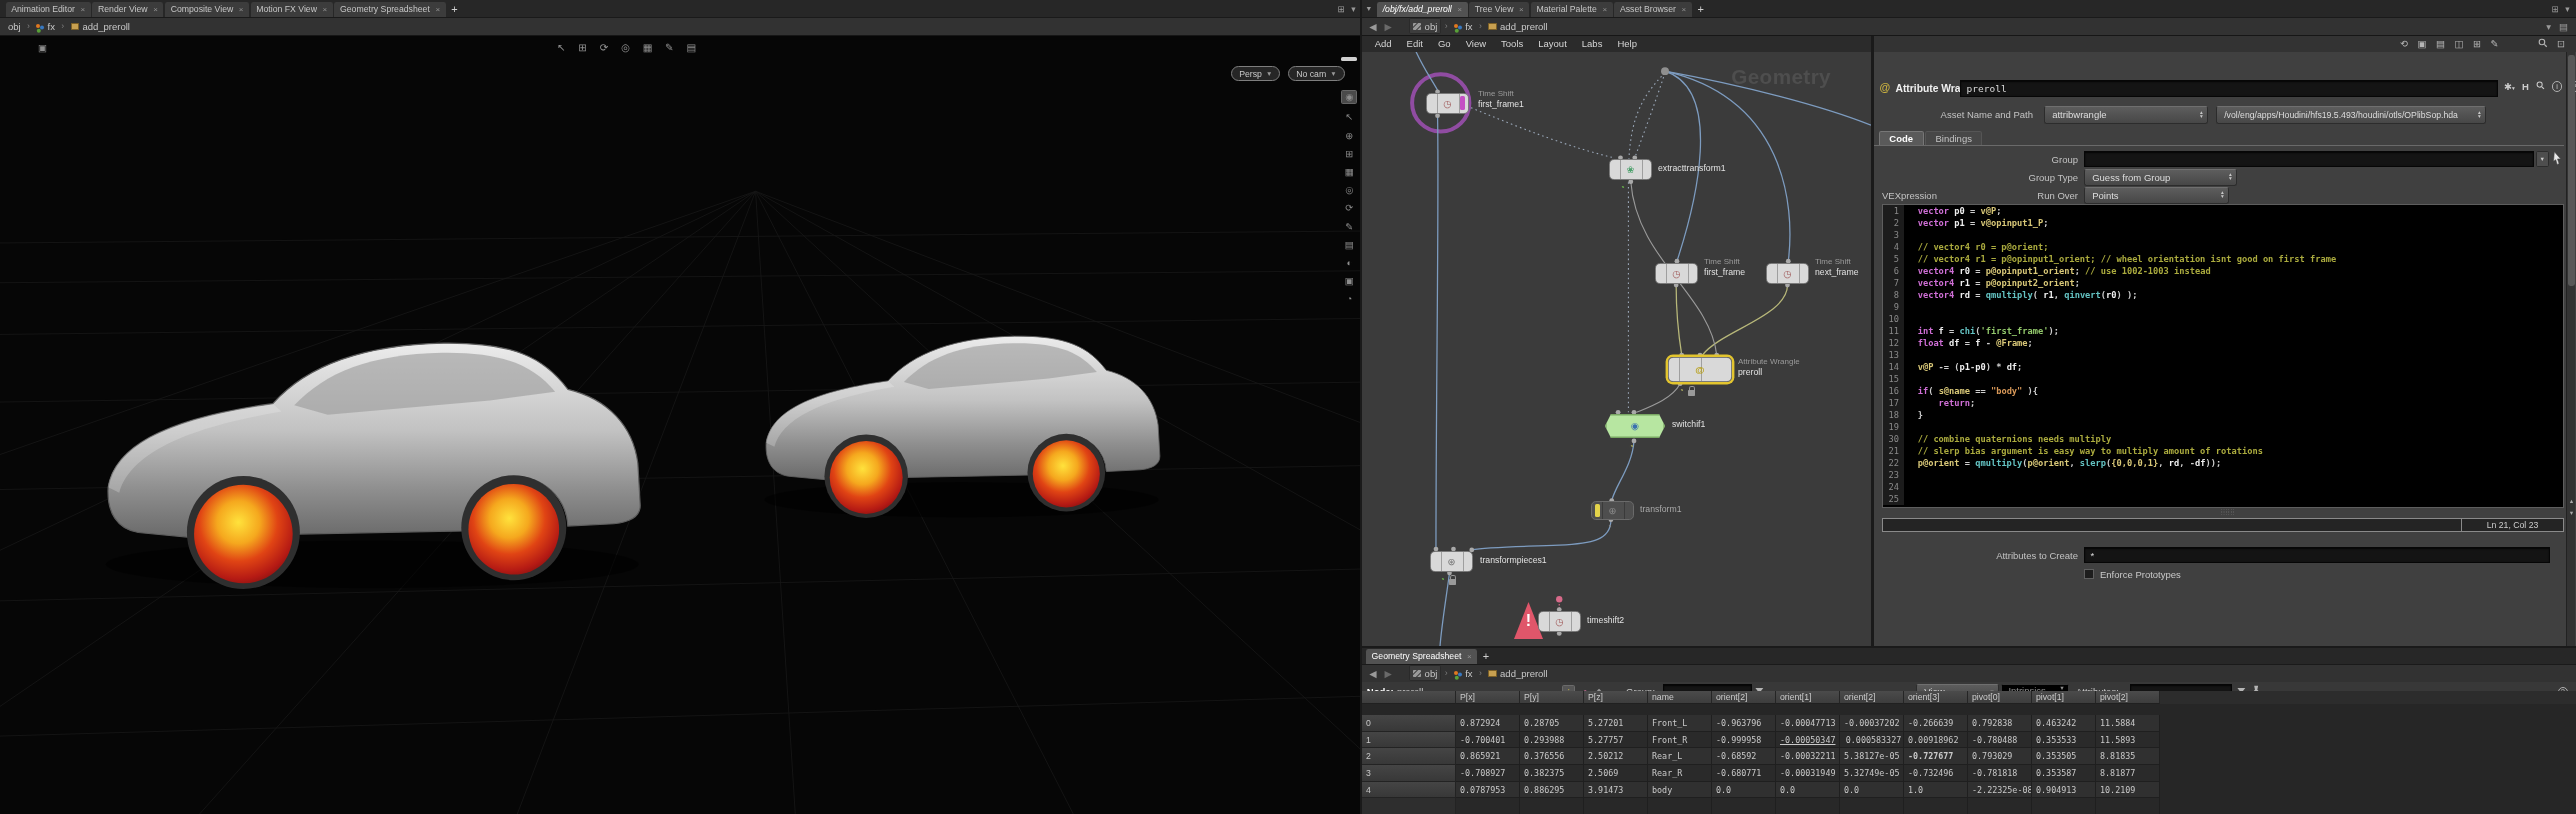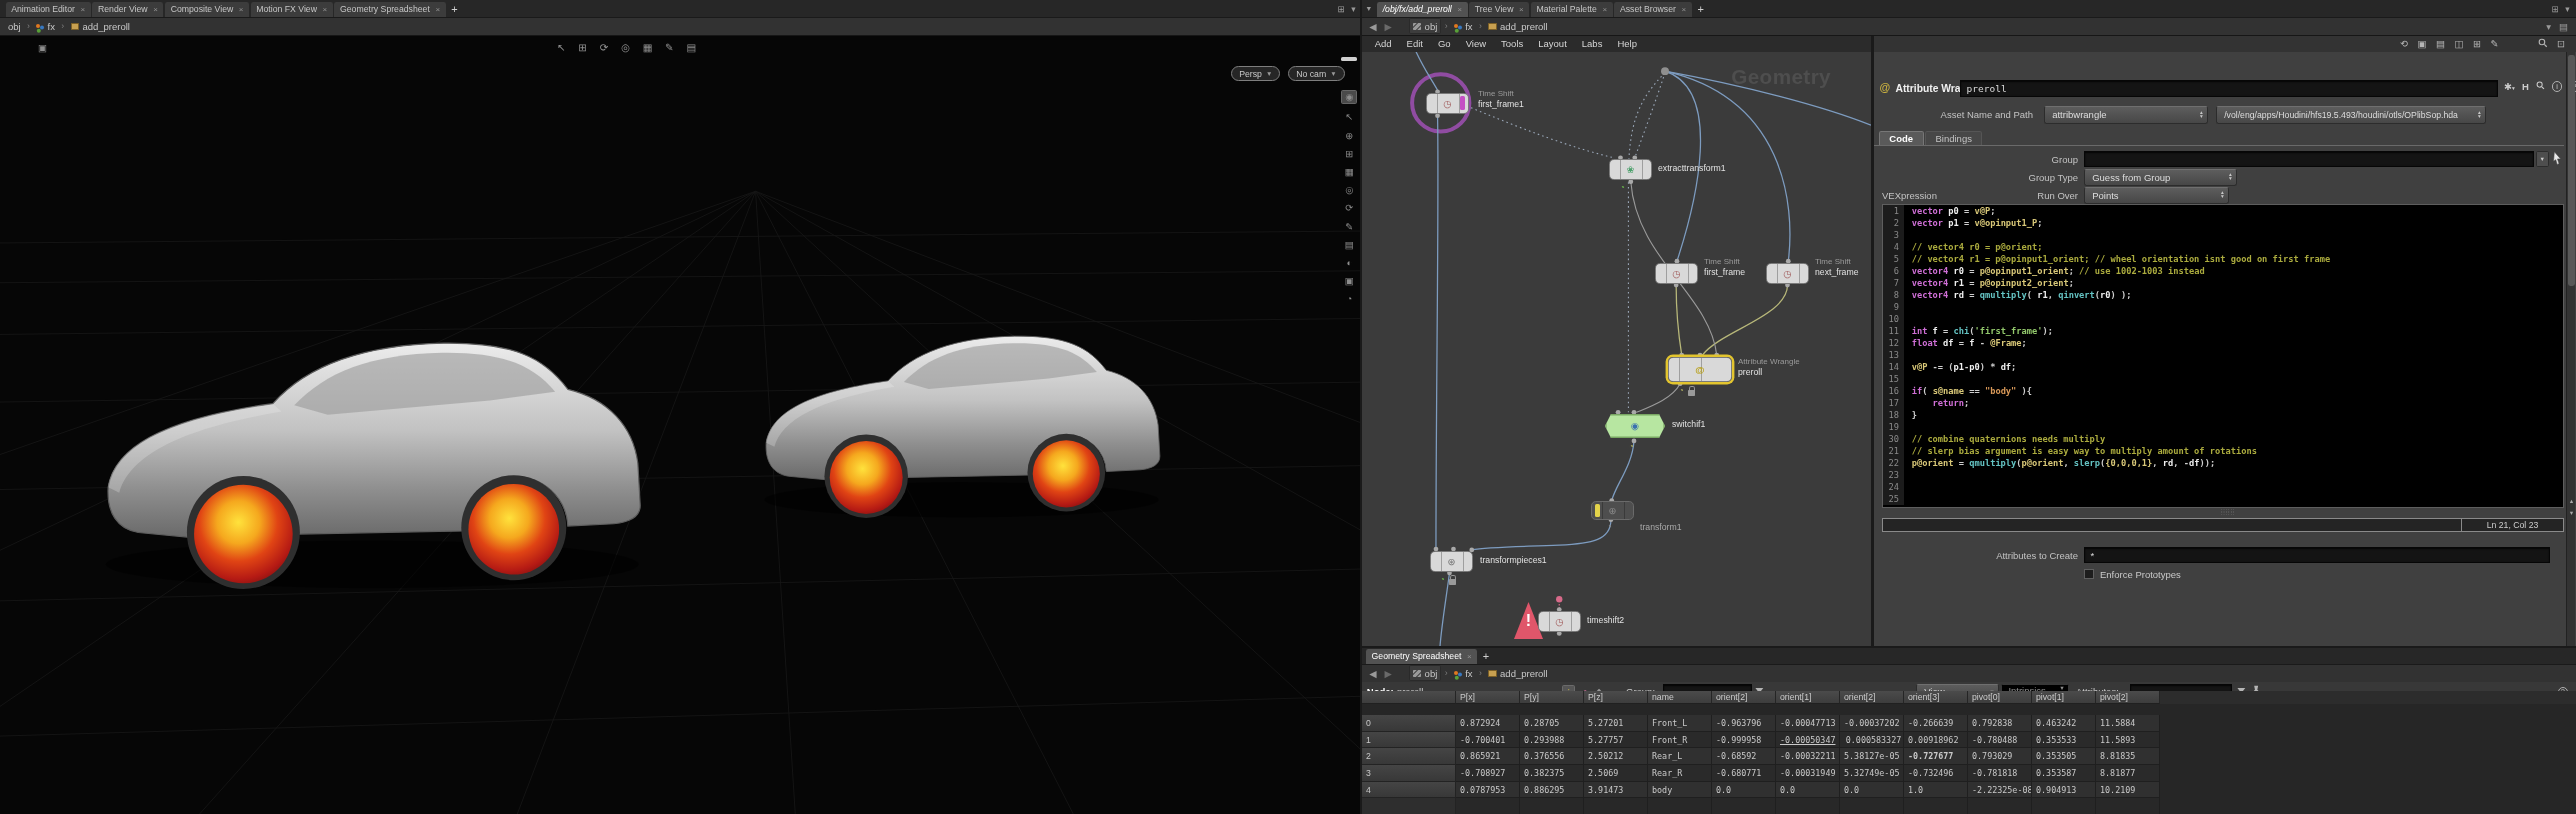--- a/index.html
+++ b/index.html
@@ -45,21 +45,21 @@
     background:linear-gradient(90deg,#d9d9d9 0 5.6px,#9f9f9f 5.6px 6.4px,#d9d9d9 6.4px 10.3px,#9f9f9f 10.3px 11px,#d9d9d9 11px 32px,#9f9f9f 32px 33px,#d9d9d9 33px 37px,#9f9f9f 37px 37px,#d9d9d9 37px 100%);
     display:flex; align-items:center; justify-content:center; }
   .node .nicon { font-size:9.5px; line-height:1; }
   .nflag { position:absolute; top:2.4px; bottom:2.4px; width:4.8px; border-radius:1.6px; }
   .node.selected-yellow { box-shadow:0 0 0 2.4px #e3c52f; }
   .node.dark { background:linear-gradient(90deg,#4e4e4e 0 5.6px,#3a3a3a 5.6px 6.4px,#4e4e4e 6.4px 10.3px,#3a3a3a 10.3px 11px,#4e4e4e 11px 32px,#3a3a3a 32px 33px,#4e4e4e 33px 37px,#3a3a3a 37px 37px,#4e4e4e 37px 100%); border-color:#6a6a6a; }
   .node.hex { clip-path:polygon(10% 0,90% 0,100% 50%,90% 100%,10% 100%,0 50%); border:none; background:#b7e6a1; width:60px; height:24px; box-shadow:inset 0 0 0 1.6px #79a763; }
   .nlabel { position:absolute; line-height:10.3px; white-space:nowrap; }
   .nlabel .ntype { color:#9a9a9a; font-size:8px; display:block; }
   .nlabel .nname { color:#e2e2e2; font-size:8.7px; display:block; }
-  .nlabel .nname.dim { color:#a9a9a9;margin-top:18px; }
+  .nlabel .nname.dim { color:#a9a9a9; }
   .badges { position:absolute; display:flex; gap:4px; align-items:center; }
   .clockb { font-size:8px; line-height:1; }
   .lockb { position:relative; width:7.2px; height:5.6px; background:#9a9a9a; border-radius:0.8px; display:inline-block; margin-top:3.2px; }
   .lockb::before { content:""; position:absolute; top:-4px; left:0.8px; width:4px; height:4px;
     border:1.2px solid #9a9a9a; border-bottom:none; border-radius:2.4px 2.4px 0 0; }
   .errtri { position:absolute; width:29px; height:37px; background:#e0566a; clip-path:polygon(50% 0,100% 100%,0 100%); }
   .errtri span { position:absolute; left:0; right:0; top:9.5px; text-align:center; color:#fff; font-weight:bold; font-size:16px; }
 
   
   #ptoolbar { left:1874px; top:36px; width:702px; height:16.7px; background:#333333; border-bottom:0.8px solid #1b1b1b;
@@ -75,21 +75,21 @@
   .ptab2.on { background:#5a5a5a; color:#fff; font-weight:bold; border:0.8px solid #777; border-bottom:none; }
   .ptab2.off { background:#474747; color:#c3c3c3; border:0.8px solid #555; border-bottom:none; }
   .circlemark { display:inline-flex; width:10.3px; height:10.3px; border:0.8px solid #b0b0b0; border-radius:50%;
     align-items:center; justify-content:center; font-size:7.2px; color:#c9c9c9; }
 
   
   #codebox { position:absolute; left:8px; top:152px; width:682px; height:304px; background:#000; border:0.8px solid #5e5e5e; overflow:hidden;
     font-family:"DejaVu Sans Mono", monospace; font-size:8.7px; font-weight:bold; }
   .codeline { display:flex; height:12px; line-height:12px; white-space:pre; }
   .codeline .ln { width:20.7px; text-align:right; padding-right:4.8px; color:#8a8a8a; background:#1c1c1c; flex:none; font-weight:normal; }
-  .codeline .src { padding-left:8px; }
+  .codeline .src { padding-left:14px; }
   .tok-t,.tok-k { color:#cf6fd6; } .tok-v { color:#f0f0f0; } .tok-o { color:#cfcfcf; }
   .tok-at,.tok-n { color:#d9c878; } .tok-fn { color:#64c3c3; } .tok-s { color:#93c96c; }
   .tok-s2 { color:#d89858; } .tok-cm { color:#abab3e; }
   .grip { position:absolute; left:347px; top:457px; width:17.5px; height:6.4px; color:#8a8a8a; font-size:5.6px; letter-spacing:0.8px; line-height:3.2px; overflow:hidden; }
   #statusbar { position:absolute; left:8px; top:466px; width:682px; height:14.3px; border:0.8px solid #8a8a8a; background:#242424; display:flex; }
   #statusbar .lncol { margin-left:auto; width:102px; border-left:0.8px solid #8a8a8a; color:#cdcdcd; font-size:8.7px;
     display:flex; align-items:center; justify-content:center; }
   .checkbox { position:absolute; width:10.3px; height:10.3px; background:#1d1d1d; border:0.8px solid #5f5f5f; }
   #pscroll { position:absolute; right:0.8px; top:0; width:9.5px; height:595px; background:#333; border-left:0.8px solid #222; }
   #pscroll .thumb { position:absolute; left:1.6px; top:3.2px; width:6.4px; height:231px; background:#585858; border-radius:2.4px; }

